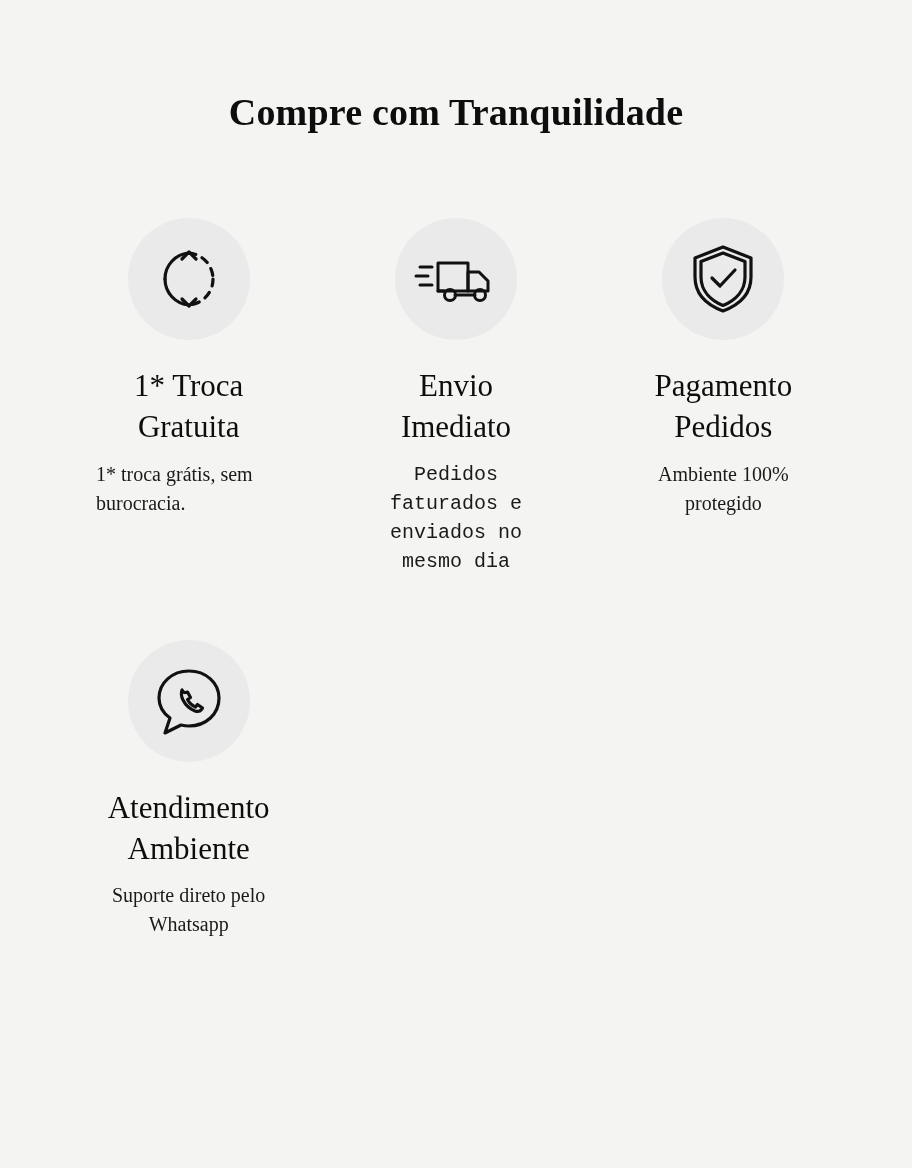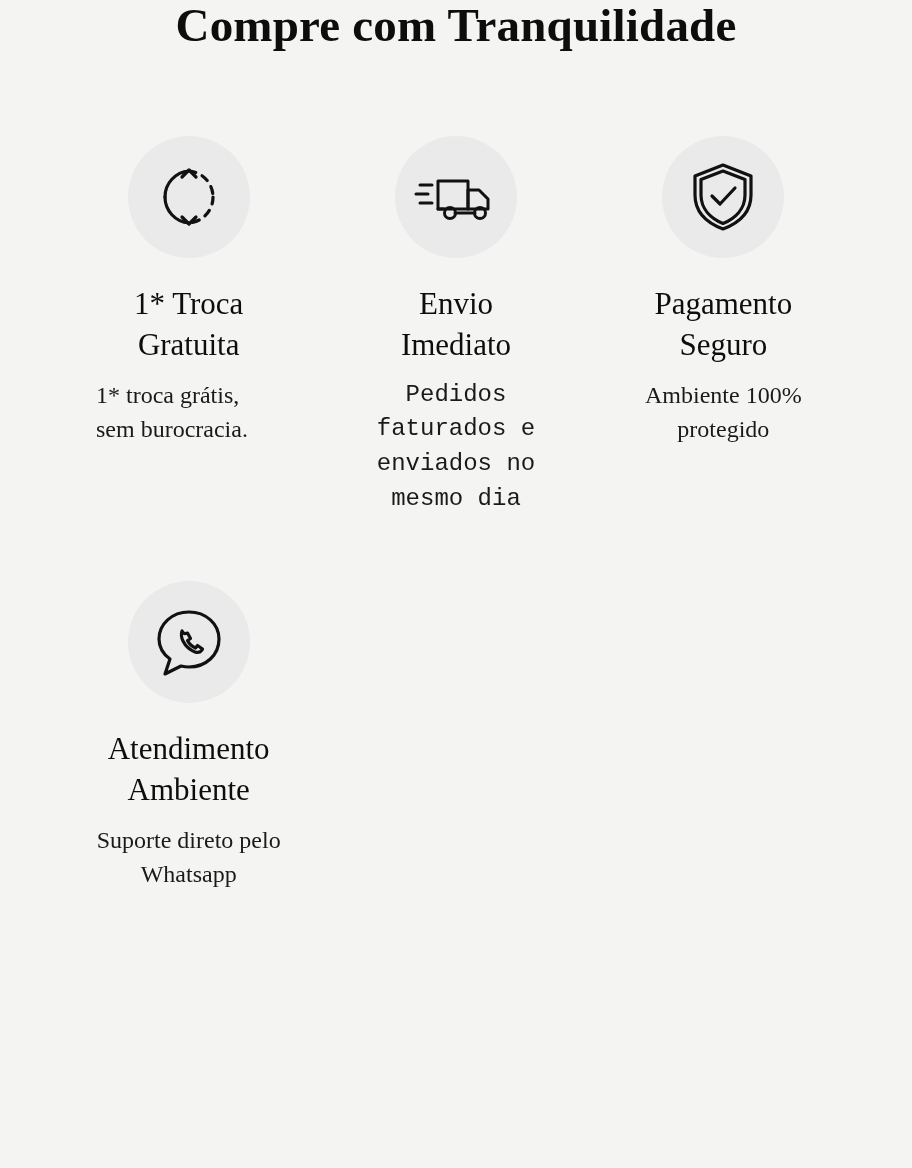--- a/index.html
+++ b/index.html
@@ -19,25 +19,26 @@
     position: relative;
     width: 912px;
     height: 1168px;
     box-sizing: border-box;
     padding: 0 60px;
   }
 
   .headline {
     text-align: center;
     font-family: "Liberation Serif", serif;
-    font-size: 47px;
+    font-size: 38px;
     font-weight: 700;
     letter-spacing: 0.2px;
     color: #0d0d0d;
     margin: 0;
+    padding-top: 92px;
     line-height: 1.1;
   }
 
   .grid {
     margin-top: 84px;
     display: grid;
     grid-template-columns: 1fr 1fr 1fr;
     grid-template-rows: auto auto;
     column-gap: 10px;
     row-gap: 64px;
@@ -67,21 +68,21 @@
     font-size: 31px;
     font-weight: 400;
     line-height: 1.32;
     text-align: center;
     color: #0d0d0d;
   }
 
   .cell-desc {
     margin-top: 12px;
     font-family: "Liberation Serif", serif;
-    font-size: 24px;
+    font-size: 20px;
     font-weight: 400;
     line-height: 1.45;
     text-align: center;
     color: #1a1a1a;
     max-width: 300px;
   }
 
   
   .cell.c1 .cell-desc { text-align: left; max-width: 280px; align-self: center; }
   .cell.c2 .cell-desc { text-align: center; max-width: 300px; font-family: Liberation Mono, monospace; }
@@ -133,21 +134,21 @@
     </div>
 
     <div class="cell c3">
       <div class="icon-circle">
         <svg width="72" height="76" viewBox="0 0 72 76" fill="none" stroke="#111111" stroke-width="3.2" stroke-linecap="round" stroke-linejoin="round">
           <path d="M36 6 L64 17 V36 C64 53 52 64 36 70 C20 64 8 53 8 36 V17 Z"></path>
           <path d="M36 12 L58 20.5 V36 C58 50 48 59.5 36 64.5 C24 59.5 14 50 14 36 V20.5 Z"></path>
           <path d="M25 37 L33 45 L48 29"></path>
         </svg>
       </div>
-      <div class="cell-title">Pagamento Seguro</div>
+      <div class="cell-title">Pagamento Pedidos</div>
       <div class="cell-desc">Ambiente 100% protegido</div>
     </div>
 
     <div class="cell c4">
       <div class="icon-circle">
         <svg width="76" height="76" viewBox="0 0 76 76" fill="none" stroke="#111111" stroke-width="3.2" stroke-linecap="round" stroke-linejoin="round">
           <path d="M38 8 C21 8 8 20 8 35 C8 43 12 50 19 55 L14 70 L30 62 C32.5 62.6 35.2 63 38 63 C55 63 68 51 68 35 C68 20 55 8 38 8 Z"></path>
           <path d="M31 27 C30 30 30 33 32 37 C34.5 42 39 46 44 48 C47 49 49 48.5 50.5 46.5 L51.5 45 L46.5 41.5 L44.5 44 C41.5 42.8 38 39.5 36.5 36.5 L39.5 34.5 L36.5 29 L34.5 29.5 C33.2 29.8 32 28.9 31 27 Z"></path>
         </svg>
       </div>

